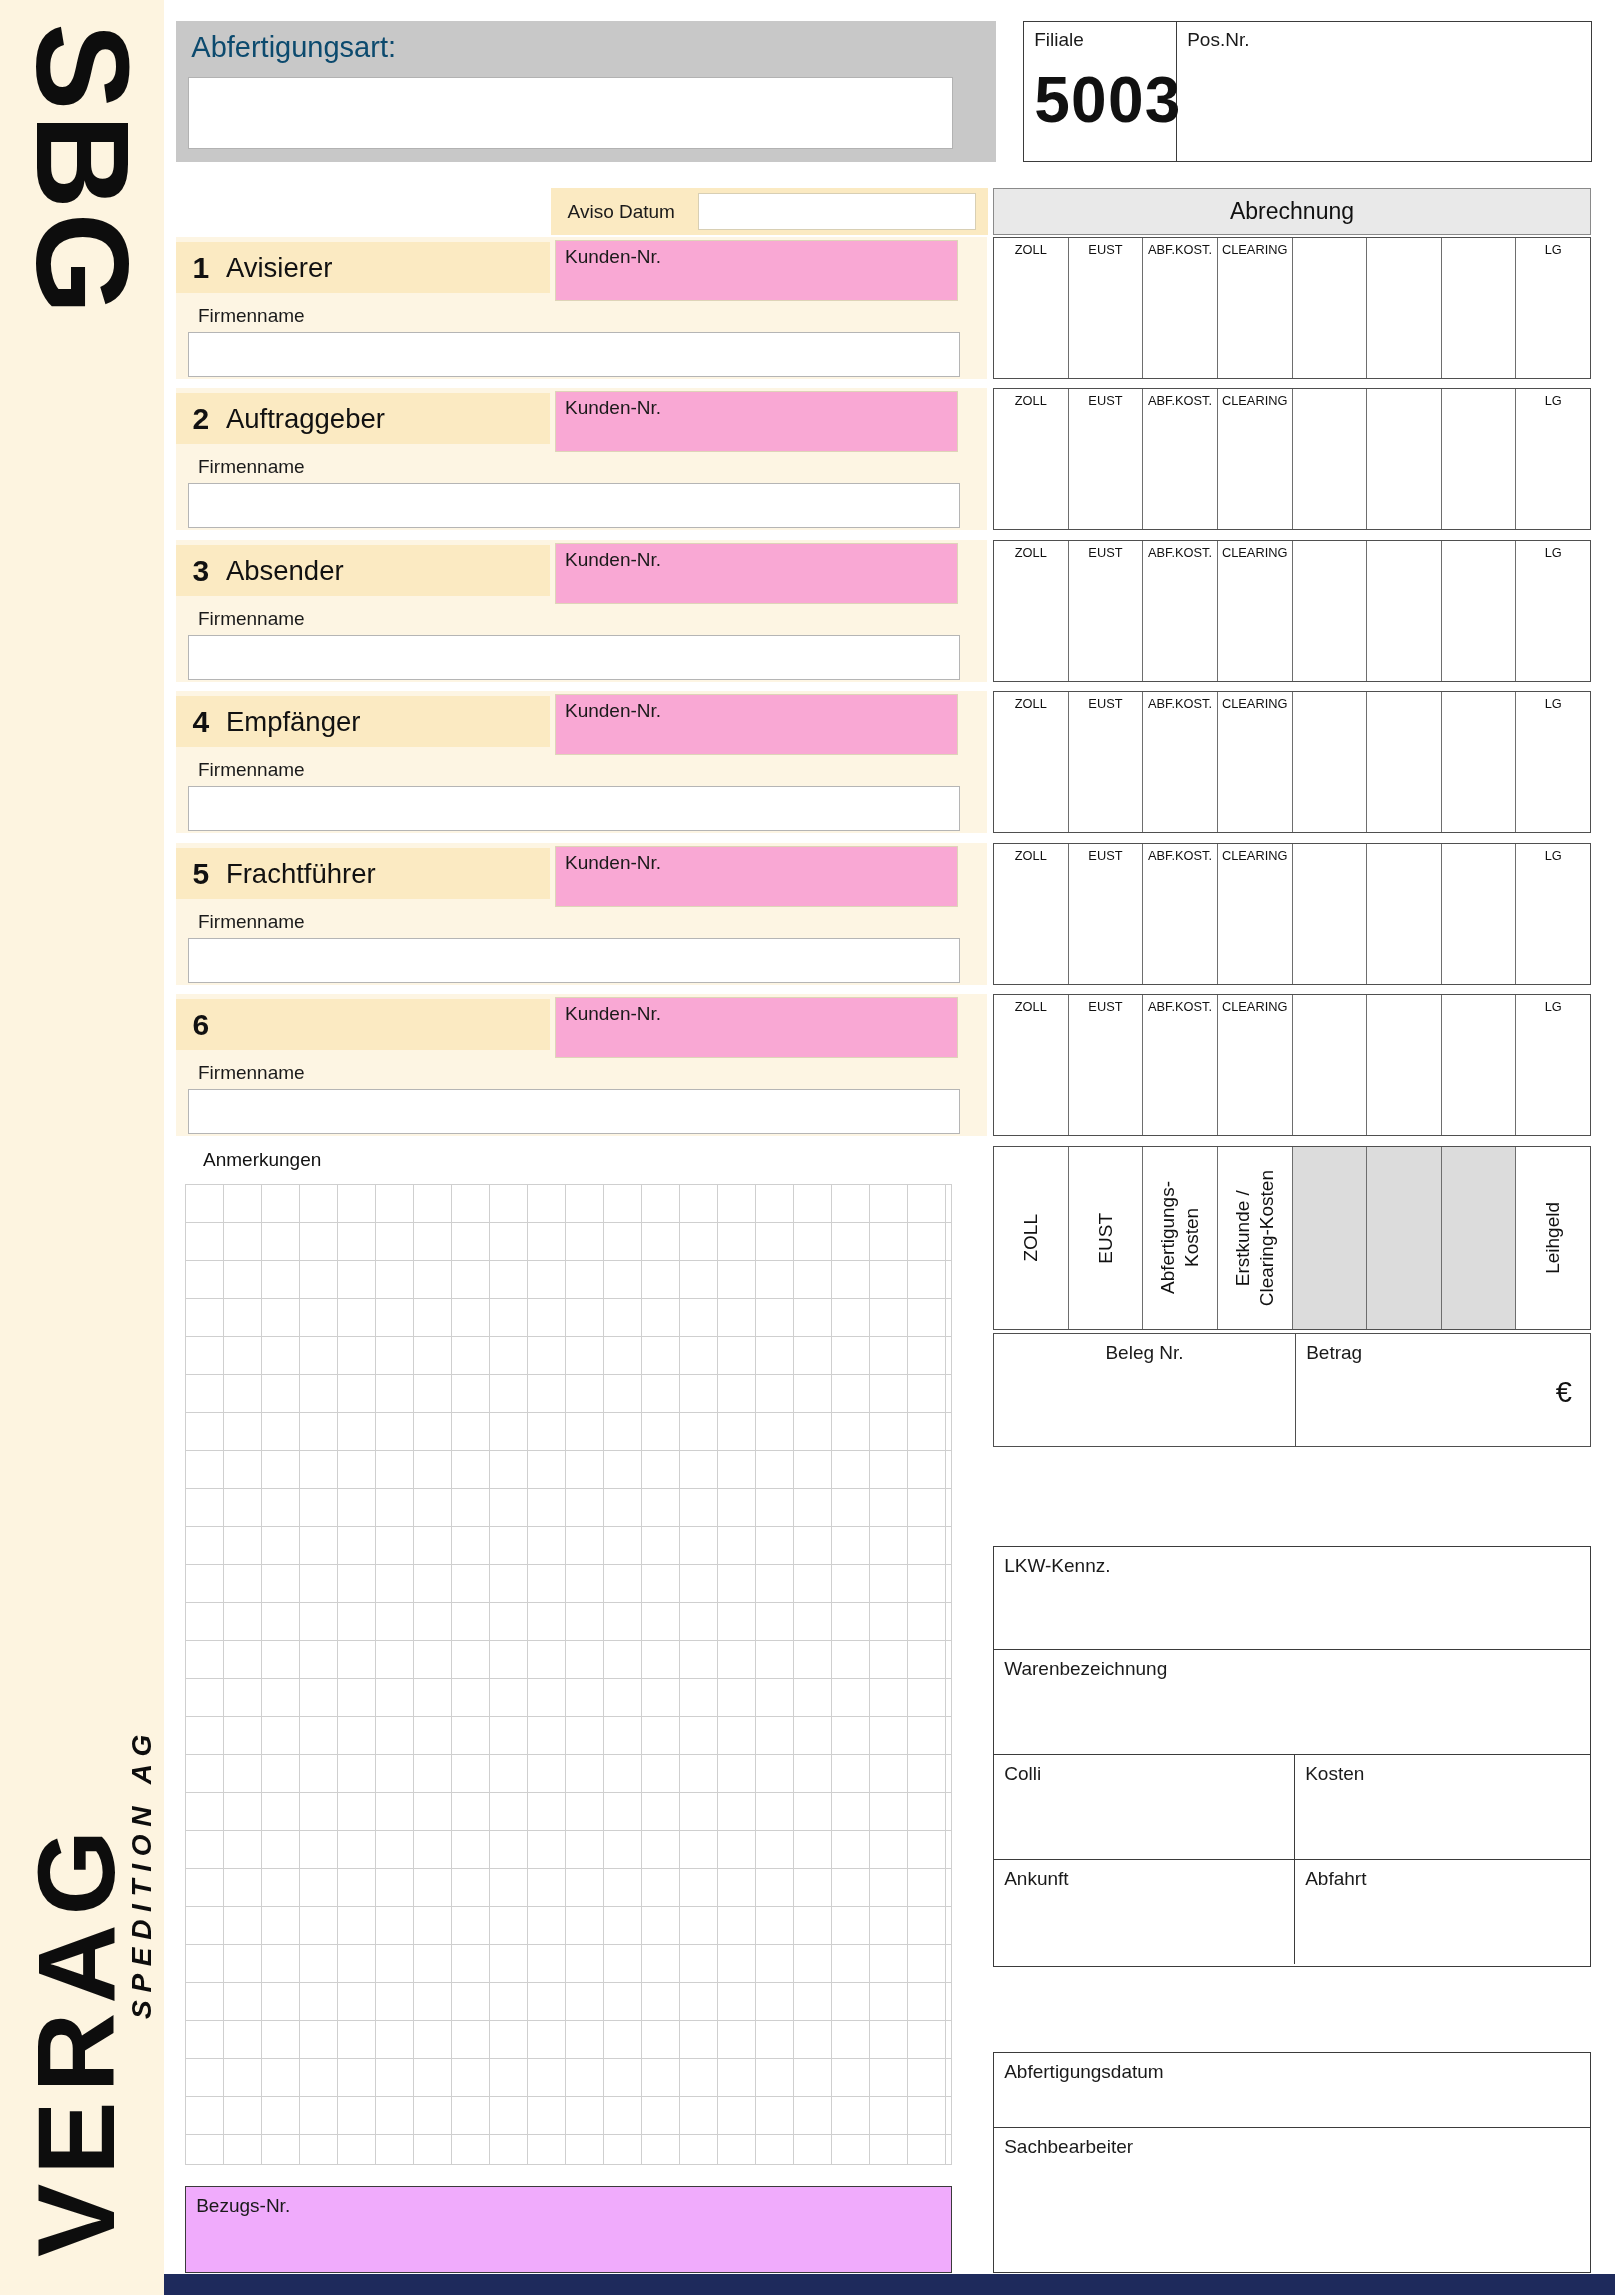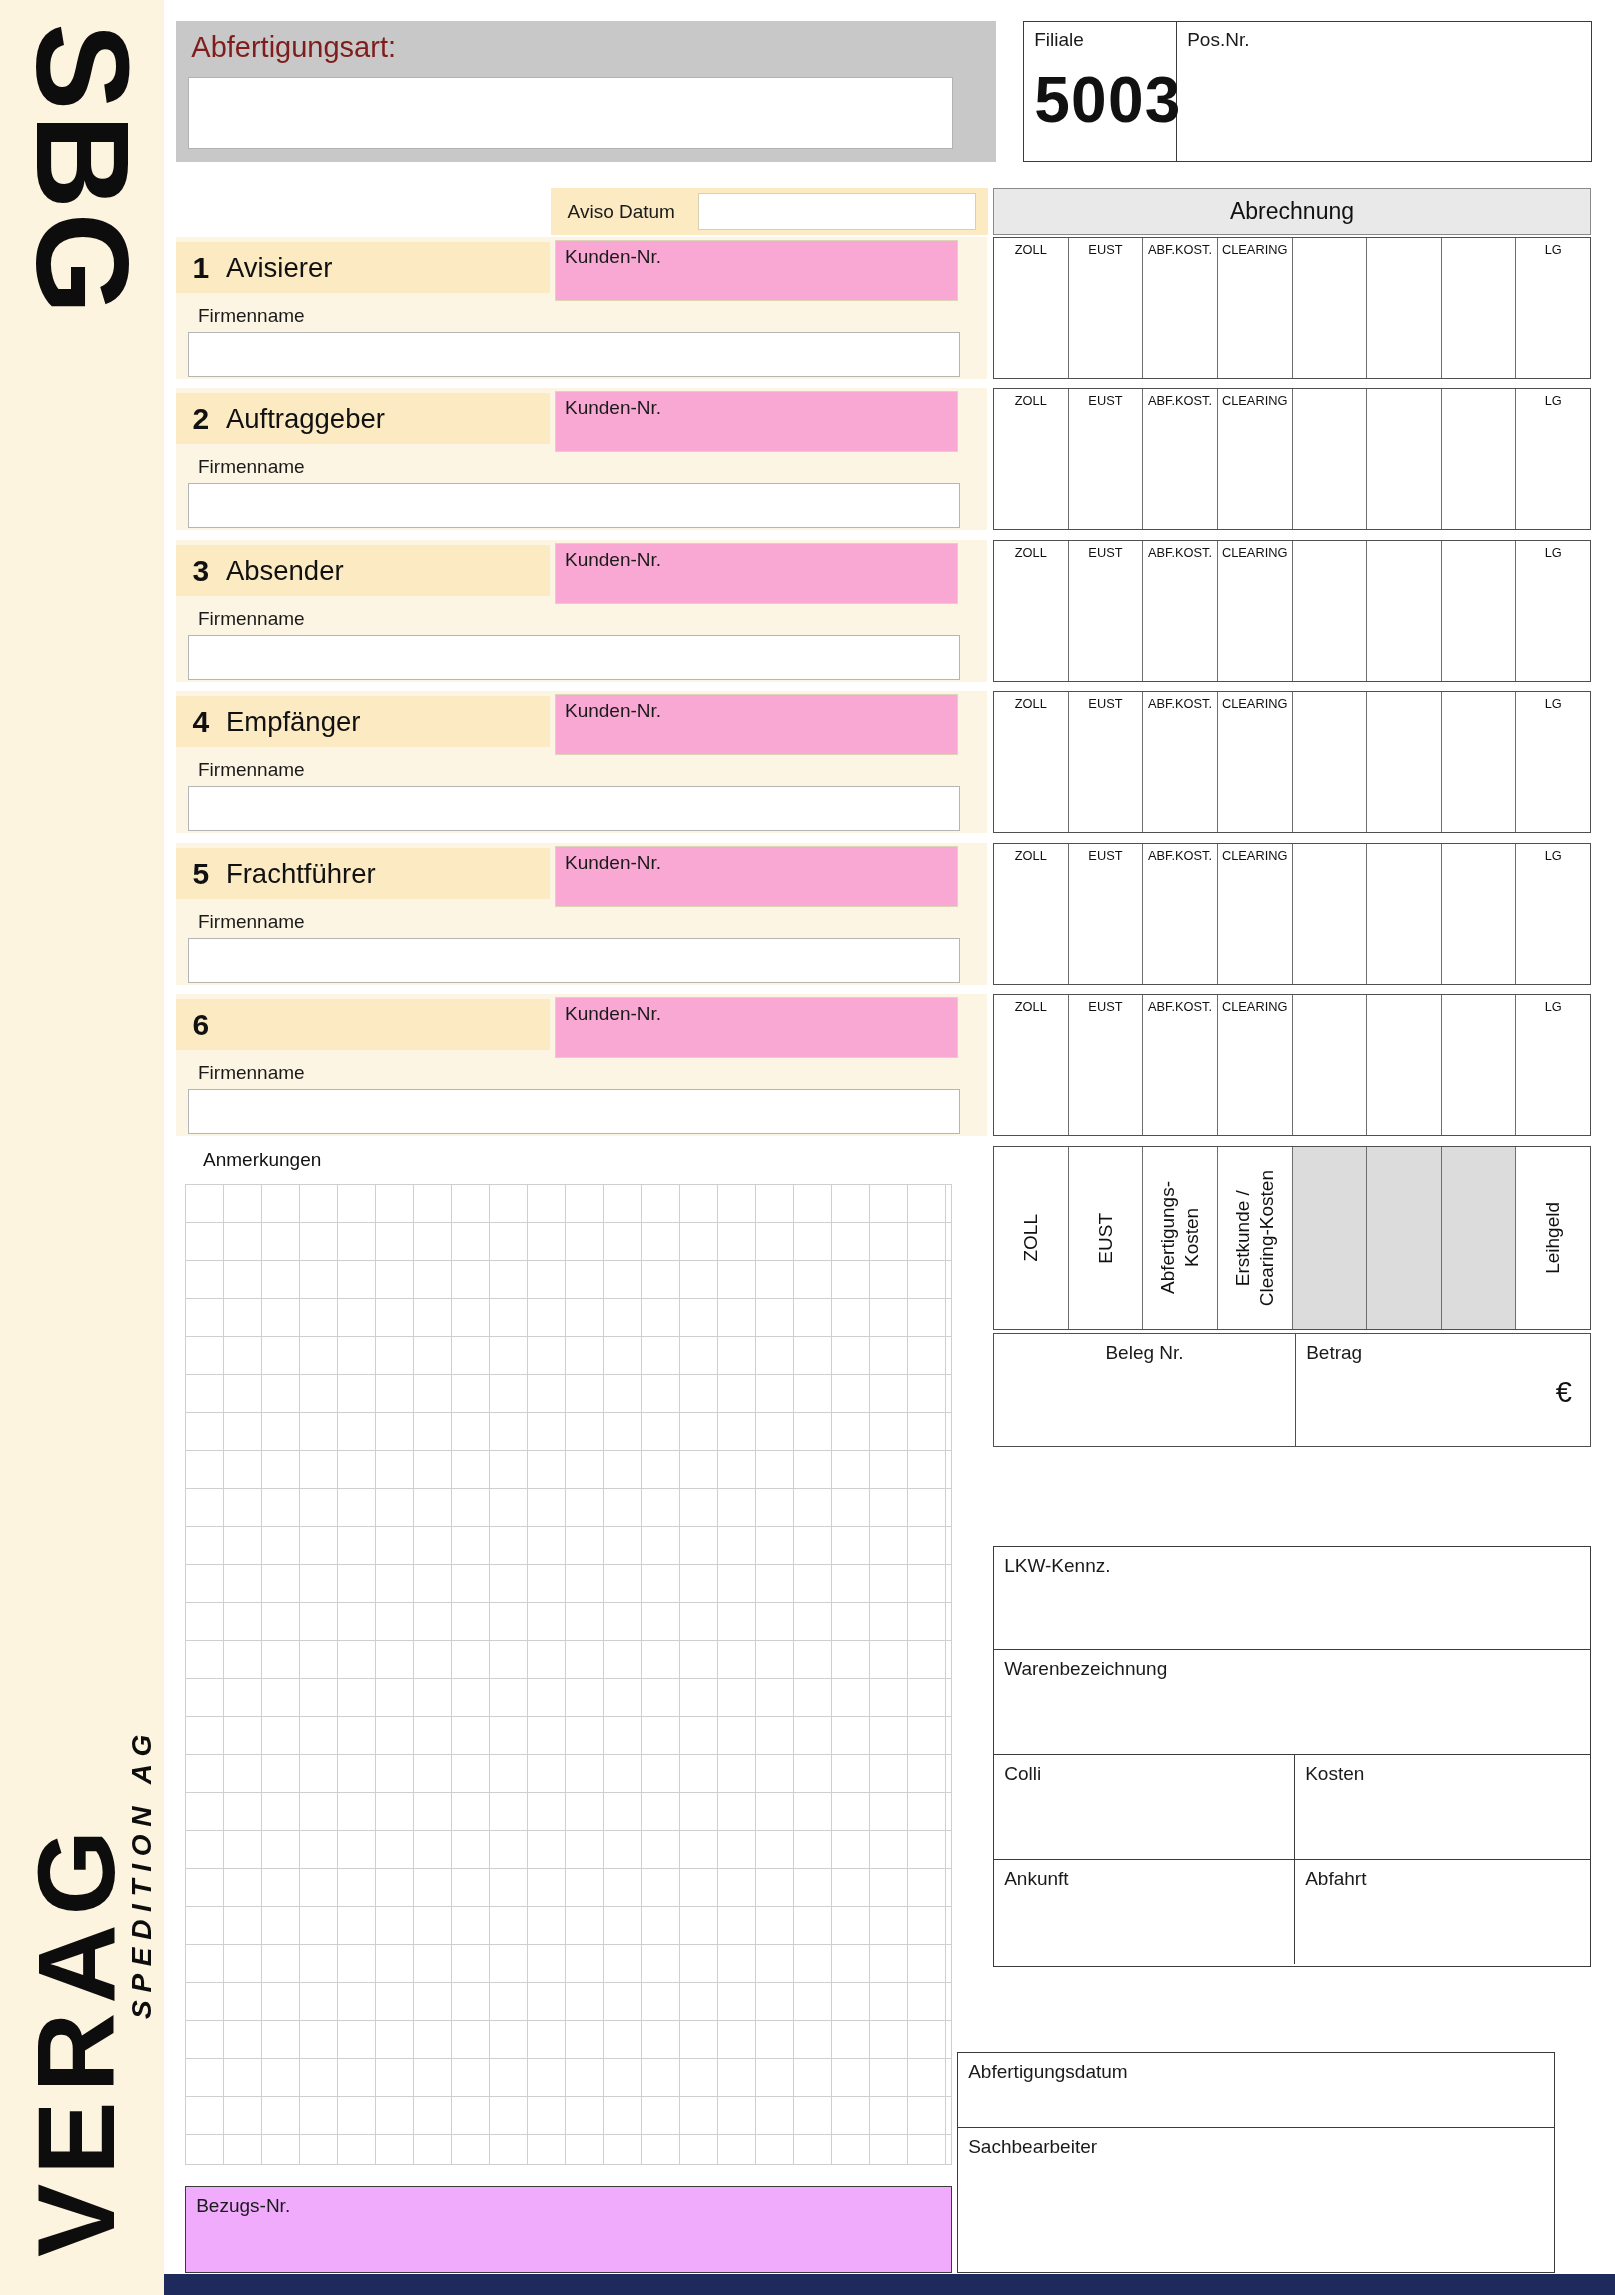--- a/index.html
+++ b/index.html
@@ -16,21 +16,21 @@
   }
   .logo-verag {
     position: absolute; left: 28px; top: 2257px; width: 684px; height: 125px;
     transform: rotate(-90deg); transform-origin: top left; color: #0d0d0d;
   }
   .verag-main { font-size: 110px; font-weight: bold; letter-spacing: 9px; line-height: 95px; }
   .verag-sub  { font-size: 28px; font-weight: bold; font-style: italic; letter-spacing: 7.7px; line-height: 29px; text-indent: 238px; margin-top: 3.8px; }
 
   
   .abf-box { position: absolute; left: 176px; top: 20.5px; width: 820px; height: 141px; background: #c8c8c8; }
-  .abf-label { position: absolute; left: 15.3px; top: 10.2px; font-size: 29px; color: #7f1d1d; text-align: center; }
+  .abf-label { position: absolute; left: 15.3px; top: 10.2px; font-size: 29px; color: #0c4a6e; text-align: center; }
   .abf-input { position: absolute; left: 11.5px; top: 56px; width: 765px; height: 72px; background: #fff; border: 1.3px solid #b2b2b2; }
 
   .fil-box { position: absolute; left: 1023px; top: 20.5px; width: 569px; height: 141px; border: 1.9px solid #3b3b3b; background: #fff; display: flex; }
   .fil-cell { width: 153px; border-right: 1.9px solid #3b3b3b; position: relative; }
   .pos-cell { flex: 1; position: relative; }
   .box-label { font-size: 19px; color: #1a1a1a; padding: 7.7px 10.2px; display: block; }
   .fil-value { font-size: 64px; font-weight: bold; margin: 3.8px 0 0 10.2px; letter-spacing: 1.3px; }
 
   
   .aviso-strip { position: absolute; left: 551px; top: 188px; width: 437px; height: 47px; background: #fbeac2; }
@@ -76,21 +76,21 @@
   }
 
   
   .lkw-group { position: absolute; left: 993px; top: 1546px; width: 598px; height: 421px; border: 1.9px solid #3b3b3b; background: #fff; display: flex; flex-direction: column; }
   .sec { position: relative; height: 102px; }
   .sec + .sec { border-top: 1.9px solid #3b3b3b; height: 105px; }
   .sec-row { display: flex; }
   .sec-row .half { width: 301px; border-right: 1.9px solid #3b3b3b; position: relative; }
   .sec-row .half2 { flex: 1; position: relative; }
 
-  .proc-group { position: absolute; left: 957px; top: 2052px; width: 598px; height: 221px; border: 1.9px solid #3b3b3b; background: #fff; display: flex; flex-direction: column; }
+  .proc-group { position: absolute; left: 993px; top: 2052px; width: 598px; height: 221px; border: 1.9px solid #3b3b3b; background: #fff; display: flex; flex-direction: column; }
   .proc-top { height: 74px; position: relative; }
   .proc-bottom { flex: 1; border-top: 1.9px solid #3b3b3b; position: relative; }
 
   .bezug-box { position: absolute; left: 185px; top: 2186px; width: 767px; height: 87px; border: 1.9px solid #3b3b3b; background: #f0abfc; }
 
   .bottom-bar { position: absolute; left: 164px; top: 2274px; width: 1452px; height: 21px; background: #1e2a5c; }
 </style>
 </head>
 <body>
 

